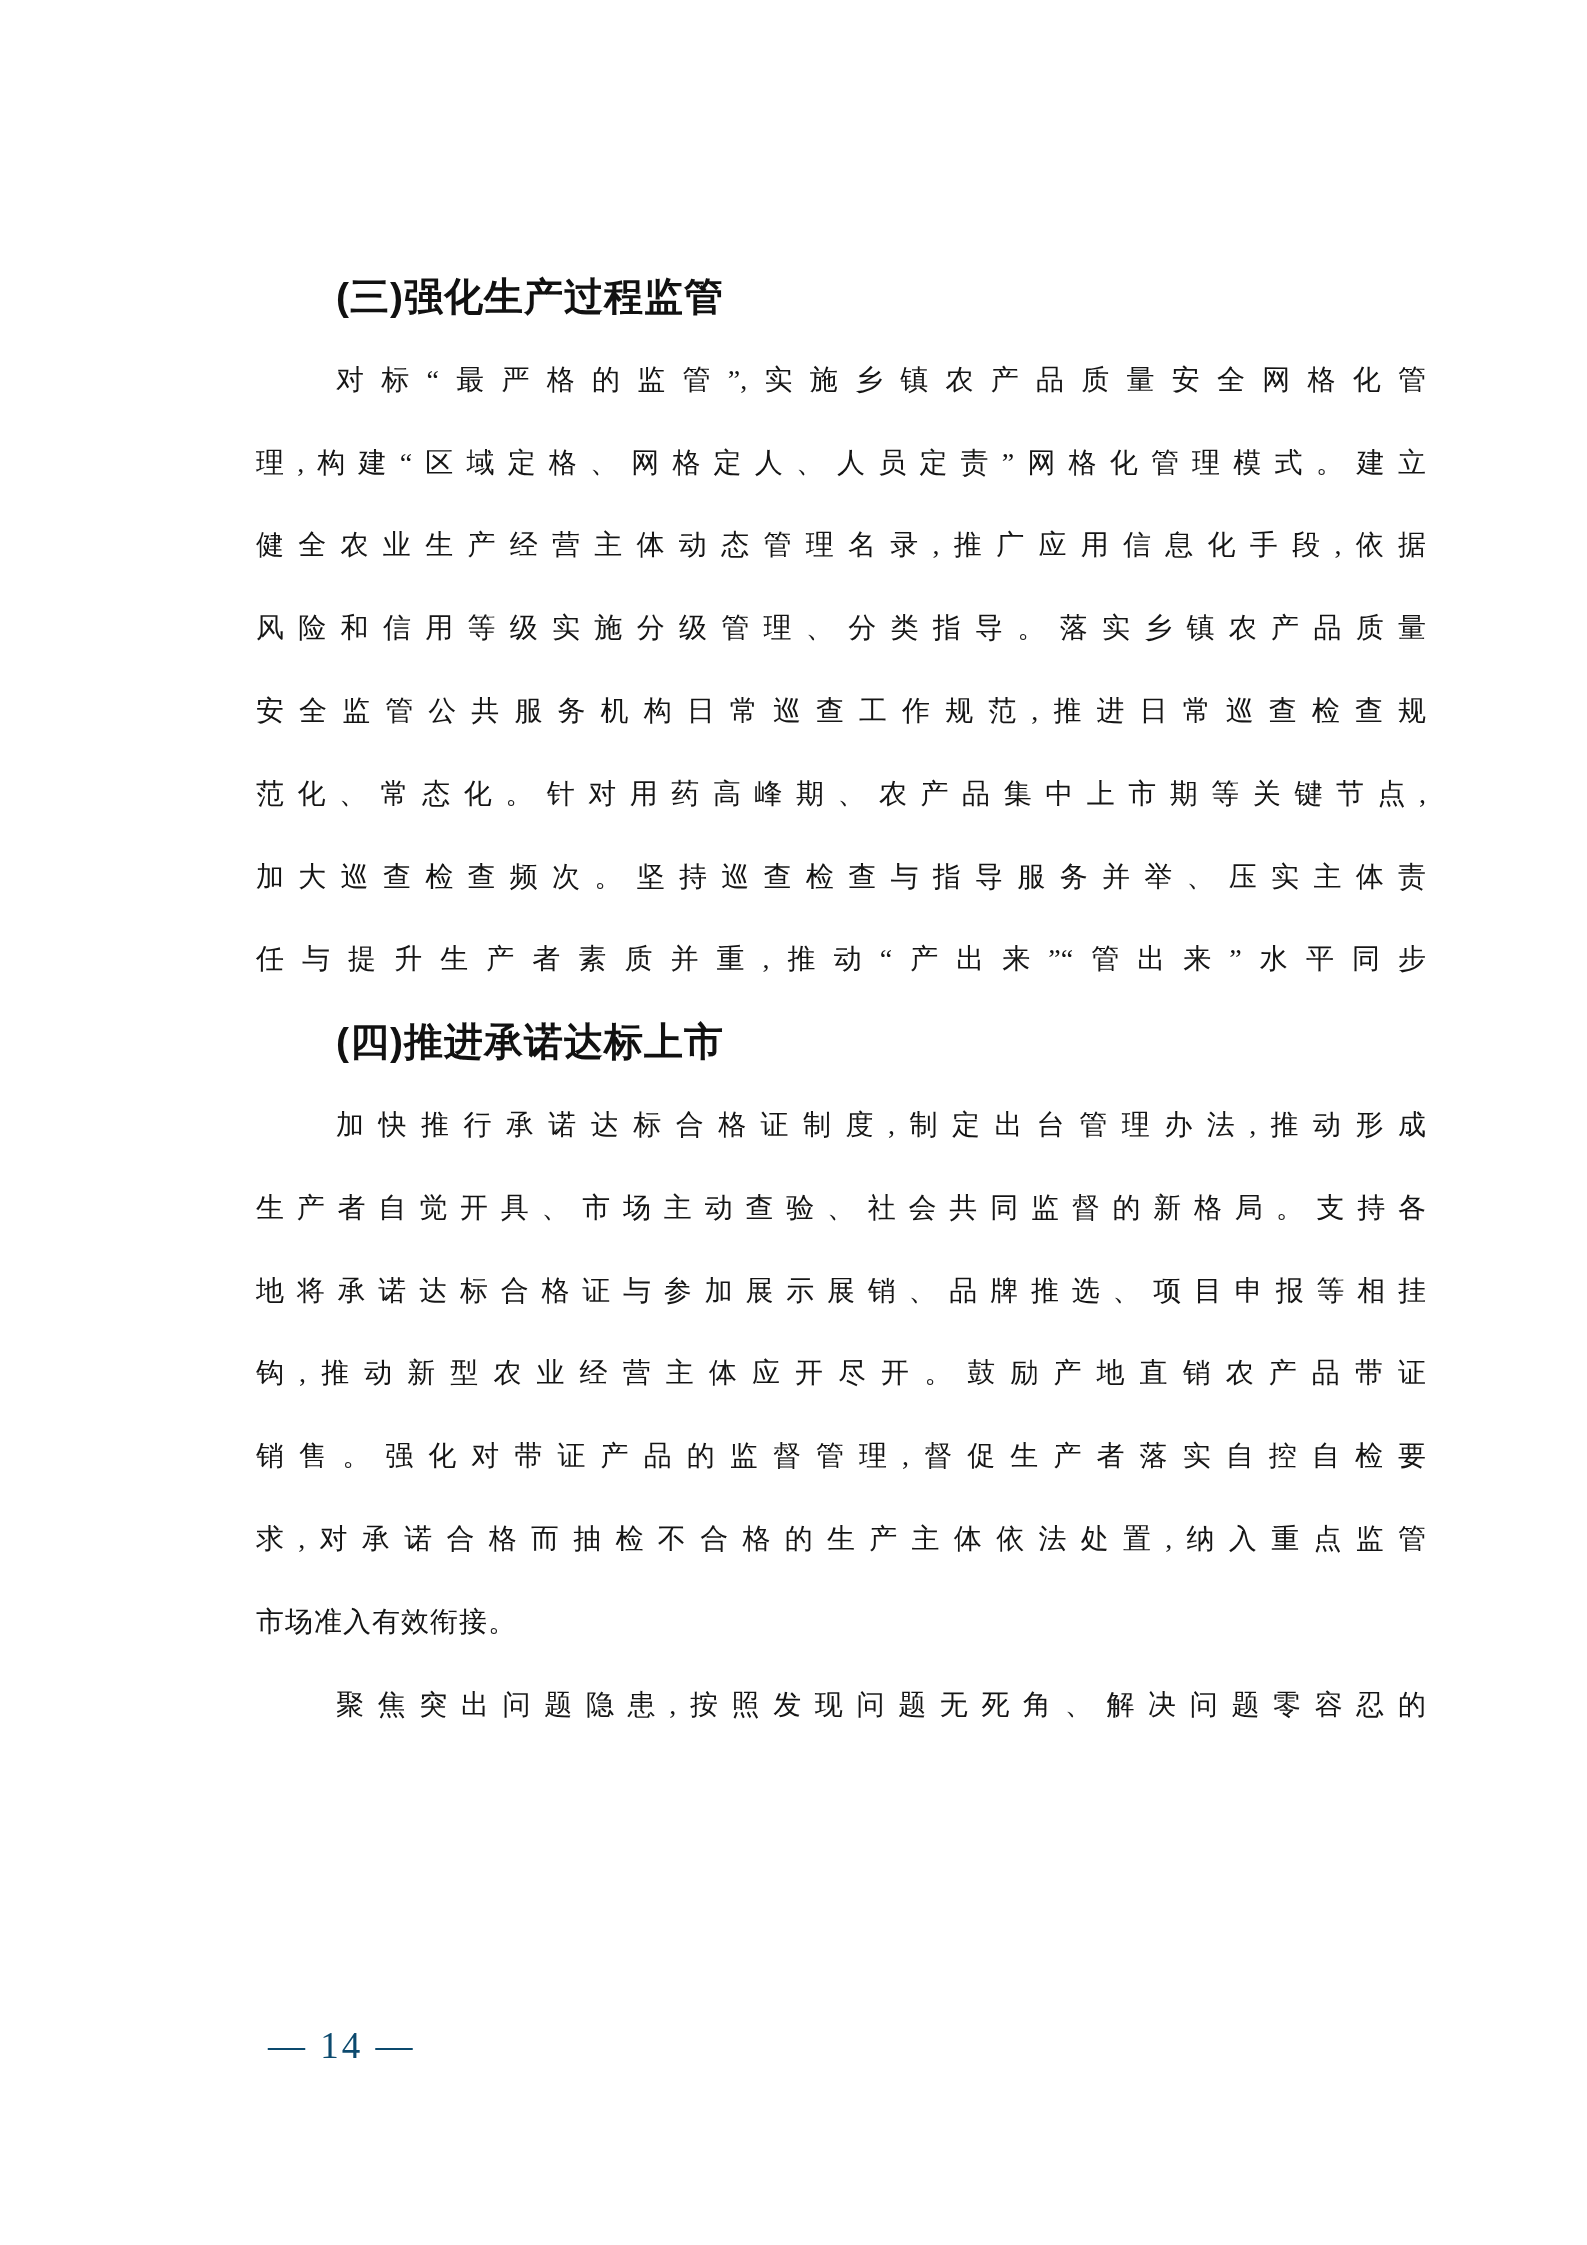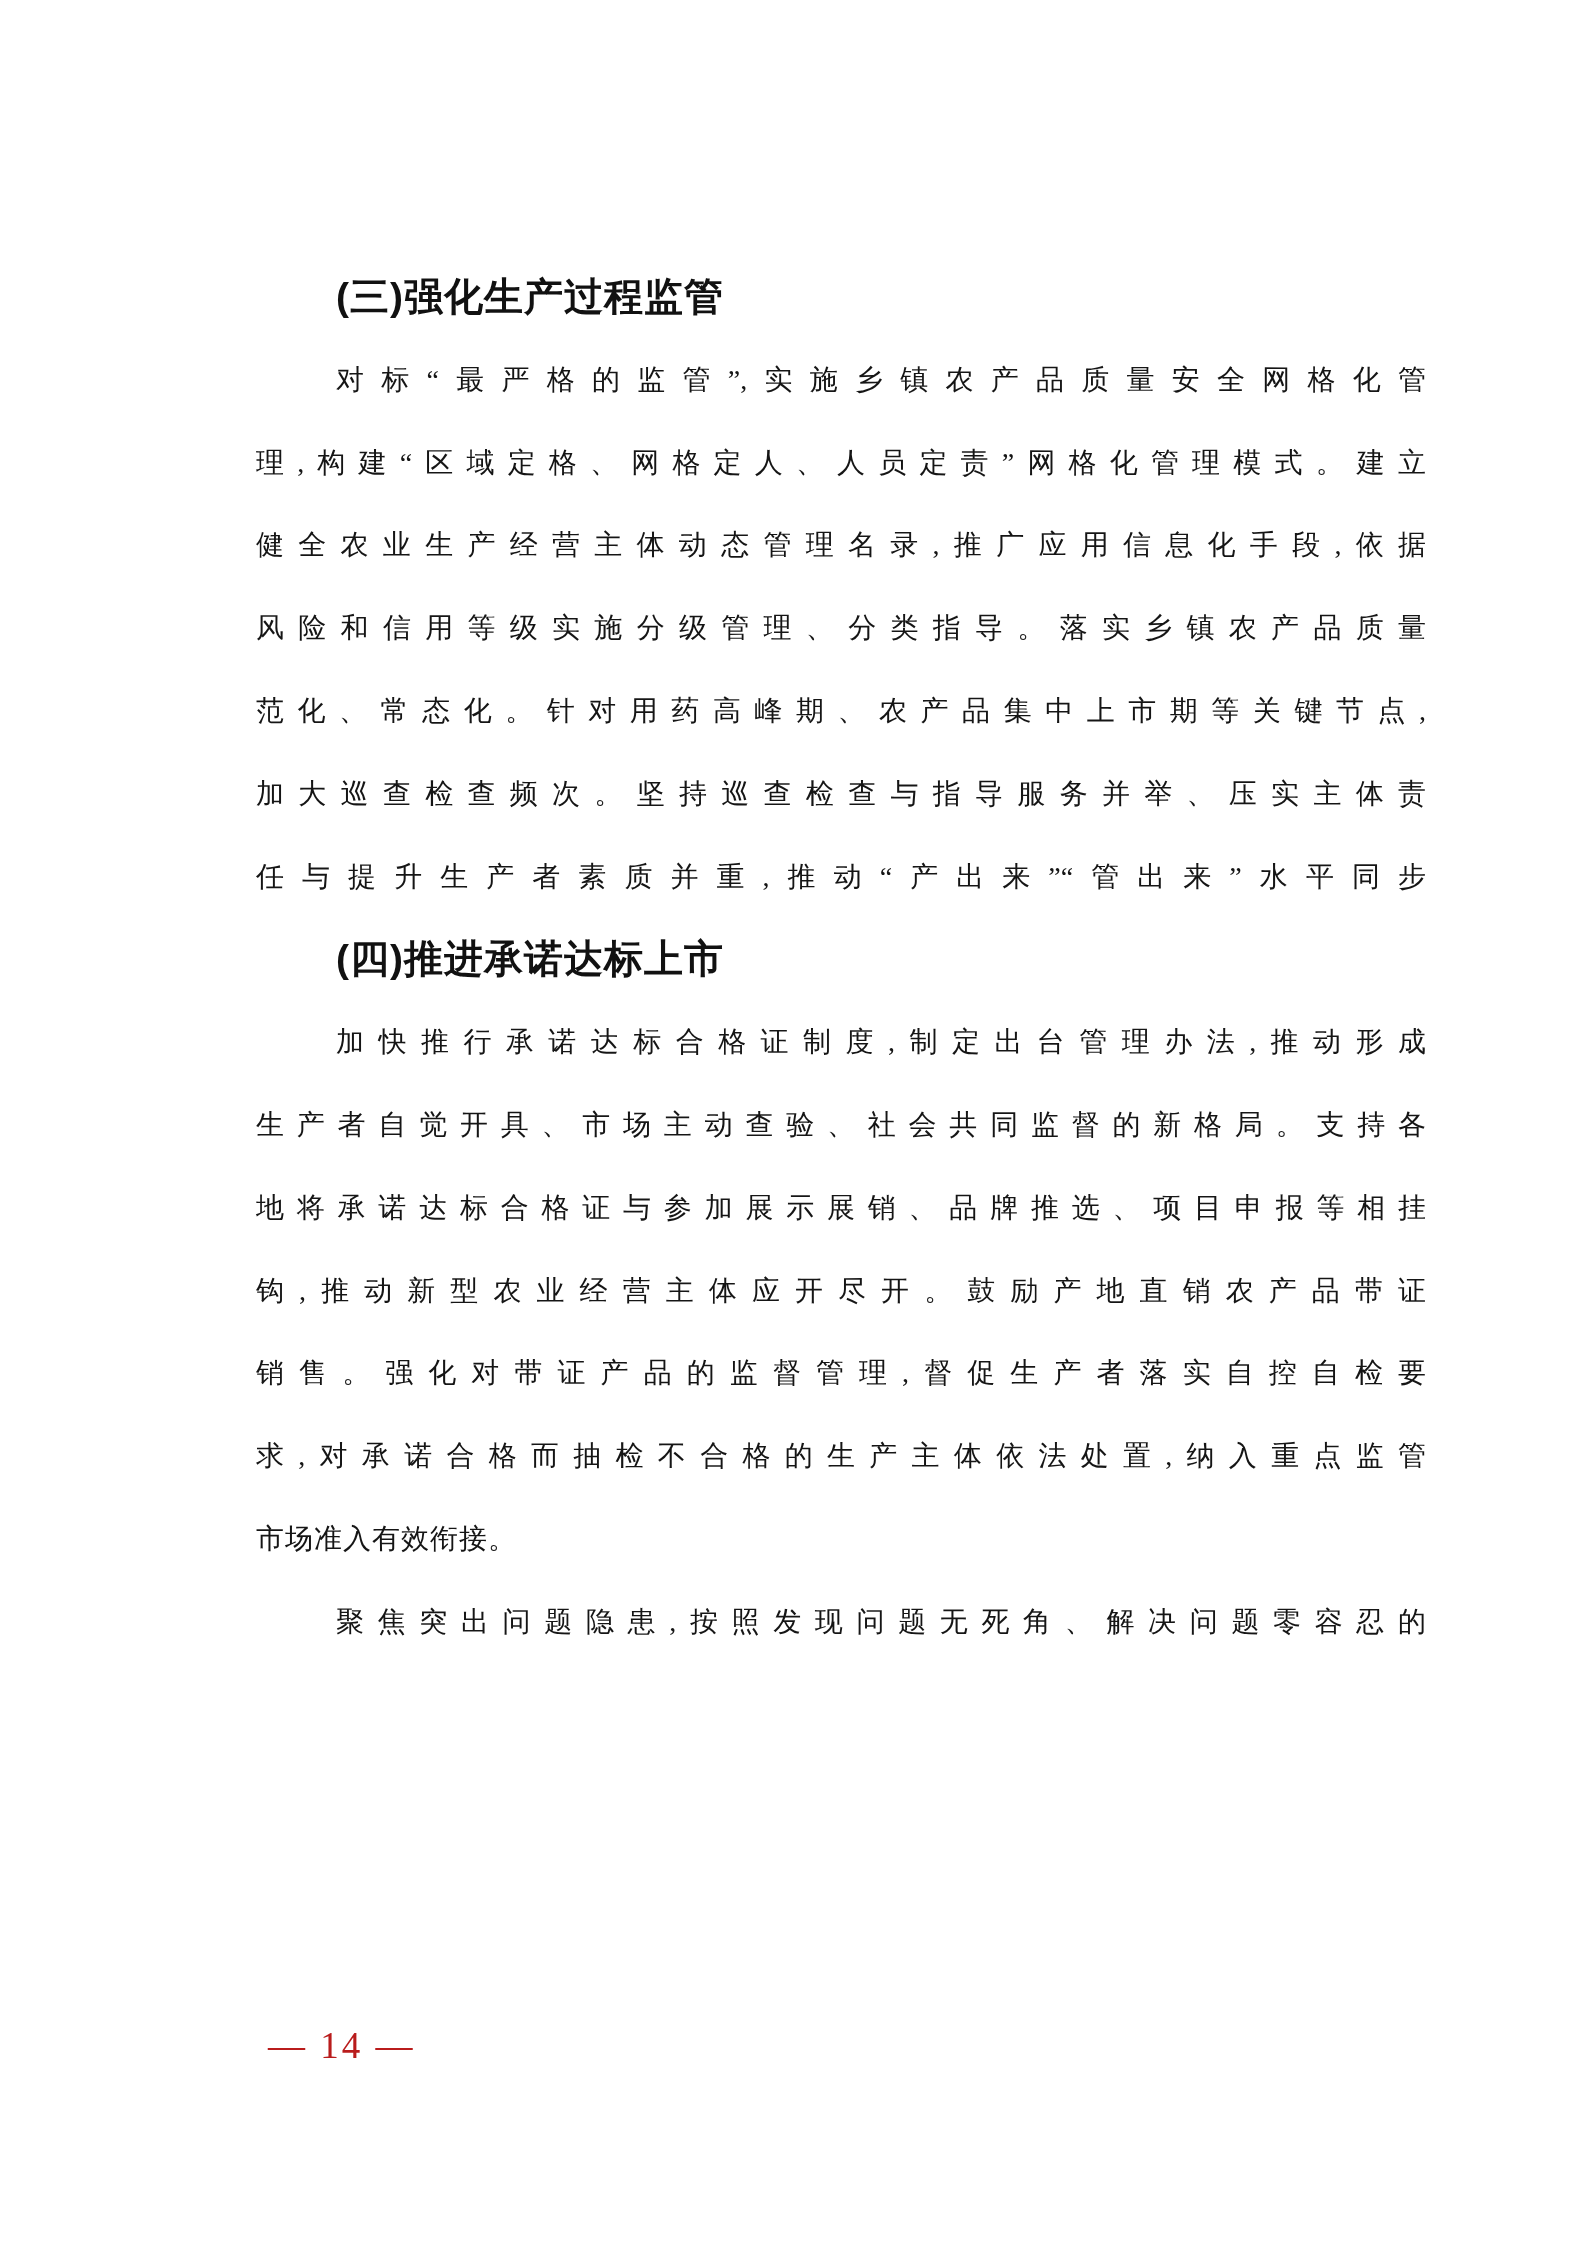--- a/index.html
+++ b/index.html
@@ -50,38 +50,39 @@
   .para .line:first-child {
     text-indent: 80px;
   }
   .page-footer {
     position: absolute;
     left: 220px;
     top: 2026px;
     font-size: 37px;
     line-height: 40px;
     letter-spacing: 3px;
-    color: #b91c1c;
+    color: #0c4a6e;
     font-family: "Liberation Serif", serif;
     white-space: nowrap;
   }
 </style>
 </head>
 <body>
 
 <div class="page">
   <div class="content">
 
     <div class="section">
       <div class="section-heading">(三)强化生产过程监管</div>
       <div class="para">
           <div class="line justified">对标“最严格的监管”,实施乡镇农产品质量安全网格化管</div>
           <div class="line justified">理,构建“区域定格、网格定人、人员定责”网格化管理模式。建立</div>
           <div class="line justified">健全农业生产经营主体动态管理名录,推广应用信息化手段,依据</div>
           <div class="line justified">风险和信用等级实施分级管理、分类指导。落实乡镇农产品质量</div>
+          <div class="line justified">安全监管公共服务机构日常巡查工作规范,推进日常巡查检查规</div>
           <div class="line justified">范化、常态化。针对用药高峰期、农产品集中上市期等关键节点,</div>
           <div class="line justified">加大巡查检查频次。坚持巡查检查与指导服务并举、压实主体责</div>
           <div class="line justified">任与提升生产者素质并重,推动“产出来”“管出来”水平同步</div>
         </div>
     </div>
 
     <div class="section">
       <div class="section-heading">(四)推进承诺达标上市</div>
       <div class="para">
           <div class="line justified">加快推行承诺达标合格证制度,制定出台管理办法,推动形成</div>

